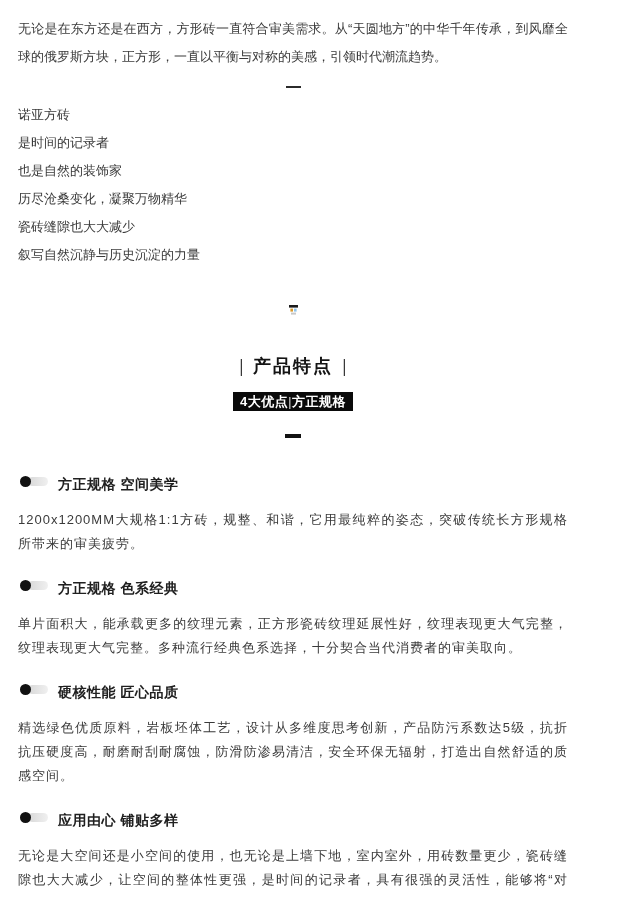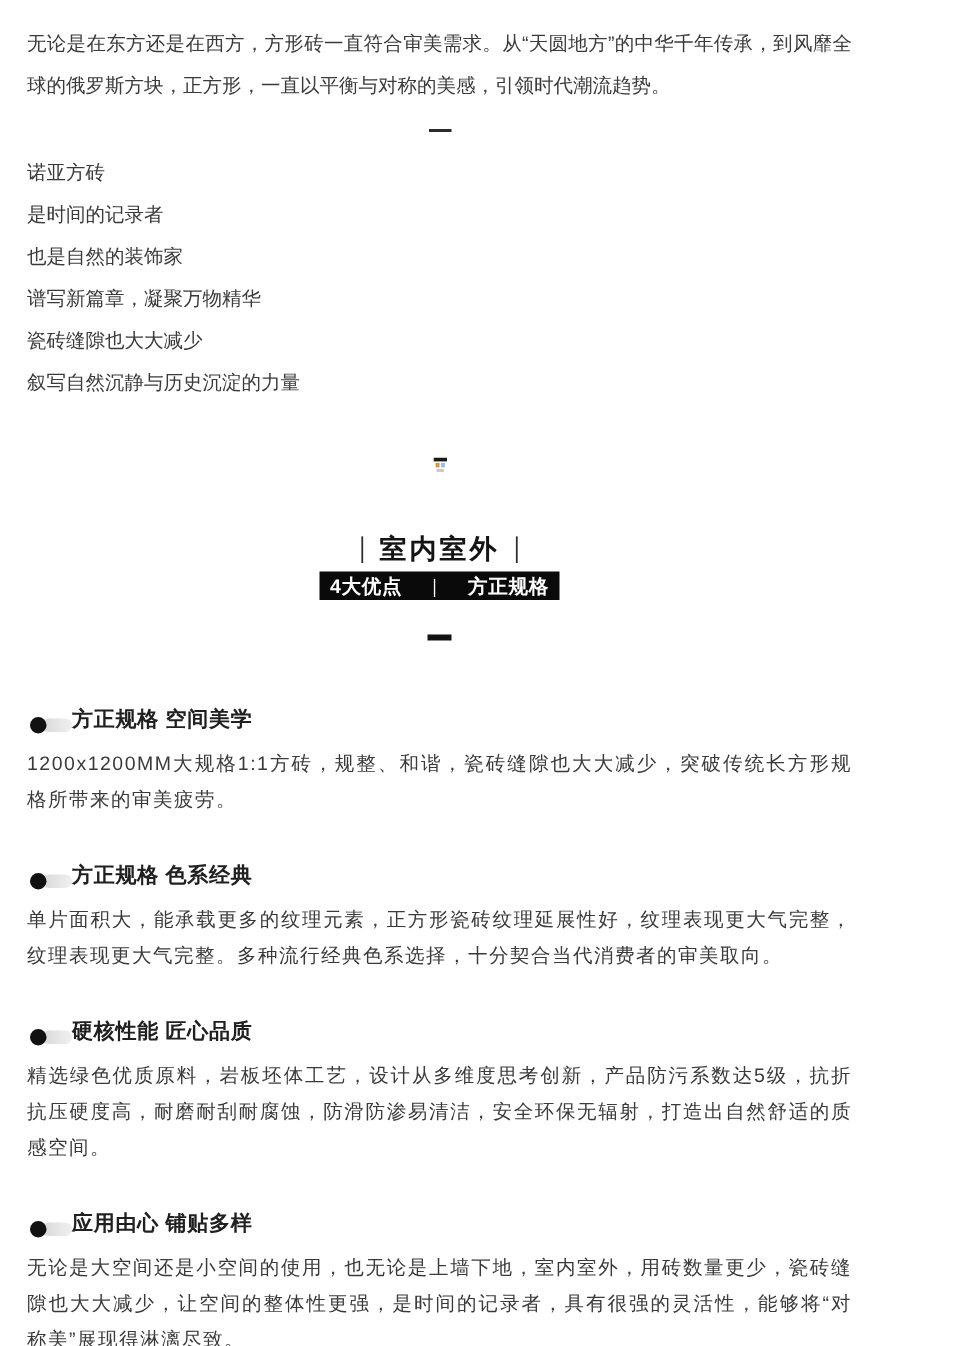--- a/index.html
+++ b/index.html
@@ -54,43 +54,43 @@
   .section-heading .vbar {
     font-weight: 400;
     font-size: 19px;
     color: #2a2a2a;
     letter-spacing: 0;
     transform: scaleX(0.75);
   }
 
   
   .badge {
-    margin: 1px auto 0;
+    margin: 12px auto 0;
     width: max-content;
     background: #0a0a0a;
     color: #ffffff;
     font-size: 13px;
     font-weight: bold;
     line-height: 13px;
     padding: 3px 7px;
     display: flex;
     align-items: center;
-    gap: 20px;
+    gap: 0;
     letter-spacing: 0.5px;
   }
   .badge .sep { font-weight: 400; transform: scaleX(0.8); }
 
   
   .divider-thick { margin: 23px auto 0; width: 16px; height: 4px; background: #121212; }
 
   
   .features { margin-top: 38px; }
   .feature { margin-top: 24px; }
   .feature:first-child { margin-top: 0; }
-  .feature-head { display: flex; align-items: flex-end; height: 24px; gap: 0; padding-left: 2px; }
+  .feature-head { display: flex; align-items: flex-start; height: 24px; gap: 10px; padding-left: 2px; }
   .bullet { display: flex; align-items: center; flex: 0 0 auto; }
   .bullet .dot { position: relative; z-index: 1; width: 11px; height: 11px; border-radius: 50%; background: #111; }
   .bullet .pill {
     width: 20px; height: 9px; border-radius: 5px;
     background: linear-gradient(to right, #d8d8d8, #f0f0f0);
     margin-left: -3px;
   }
   .feature-title { margin: 0; font-size: 14px; font-weight: bold; color: #202020; letter-spacing: 0.5px; }
   .feature-body {
     margin: 8px 0 0;
@@ -109,35 +109,35 @@
   <p class="intro">无论是在东方还是在西方，方形砖一直符合审美需求。从“天圆地方”的中华千年传承，到风靡全球的俄罗斯方块，正方形，一直以平衡与对称的美感，引领时代潮流趋势。</p>
 
   <div class="divider-thin">
     <span class="line"></span>
   </div>
 
   <div class="poem">
     <div class="poem-line">诺亚方砖</div>
     <div class="poem-line">是时间的记录者</div>
     <div class="poem-line">也是自然的装饰家</div>
-    <div class="poem-line">谱写新篇章，凝聚万物精华</div>
+    <div class="poem-line">历尽沧桑变化，凝聚万物精华</div>
     <div class="poem-line">瓷砖缝隙也大大减少</div>
     <div class="poem-line">叙写自然沉静与历史沉淀的力量</div>
   </div>
 
   <svg class="decor-icon" width="9" height="11" viewBox="0 0 9 11" xmlns="http://www.w3.org/2000/svg">
     <rect x="0" y="0" width="9" height="2.6" fill="#1a1a1a"></rect>
     <rect x="1.4" y="3.6" width="2.6" height="3" fill="#d99a2b"></rect>
     <rect x="5" y="3.6" width="2.6" height="3" fill="#8fc3ea"></rect>
     <rect x="2" y="7.6" width="5" height="2" fill="#c9c9c9"></rect>
   </svg>
 
   <div class="section-heading">
     <span class="vbar">|</span>
-    <span>室内室外</span>
+    <span>产品特点</span>
     <span class="vbar">|</span>
   </div>
 
   <div class="badge">
     <span>4大优点</span>
     <span class="sep">|</span>
     <span>方正规格</span>
   </div>
 
   <div class="divider-thick"></div>
@@ -145,21 +145,21 @@
   <section class="features">
 
     <div class="feature">
       <div class="feature-head">
         <span class="bullet">
           <span class="dot"></span>
           <span class="pill"></span>
         </span>
         <h3 class="feature-title">方正规格 空间美学</h3>
       </div>
-      <p class="feature-body">1200x1200MM大规格1:1方砖，规整、和谐，瓷砖缝隙也大大减少，突破传统长方形规格所带来的审美疲劳。</p>
+      <p class="feature-body">1200x1200MM大规格1:1方砖，规整、和谐，它用最纯粹的姿态，突破传统长方形规格所带来的审美疲劳。</p>
     </div>
 
     <div class="feature">
       <div class="feature-head">
         <span class="bullet">
           <span class="dot"></span>
           <span class="pill"></span>
         </span>
         <h3 class="feature-title">方正规格 色系经典</h3>
       </div>

